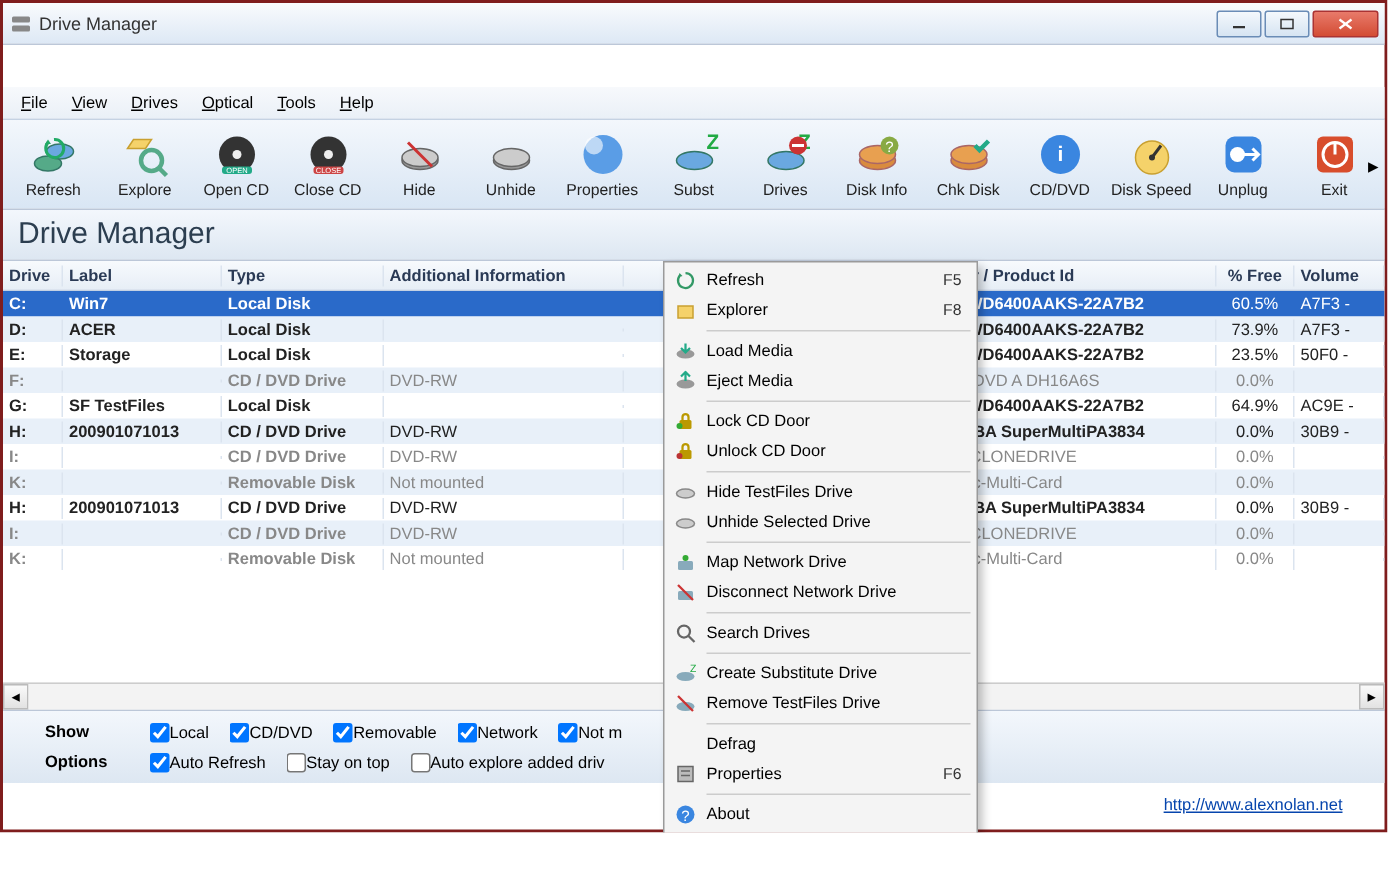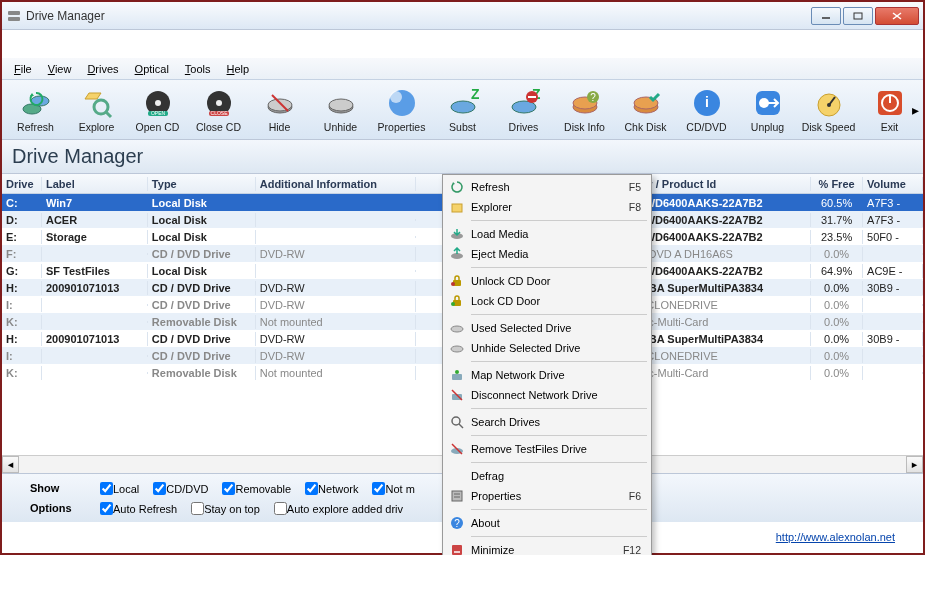--- a/index.html
+++ b/index.html
@@ -218,36 +218,36 @@
           <svg width="32" height="32">
             <circle cx="16" cy="16" r="13" fill="#3a86e0"></circle>
             <text x="16" y="20" fill="#fff" font-size="14" font-weight="bold" text-anchor="middle">i</text>
           </svg>
         </div>
         <div class="tlabel">CD/DVD</div>
       </div>
       <div class="tool">
         <div class="ticon">
           <svg width="32" height="32">
+            <circle cx="16" cy="18" r="11" fill="#f5d26a" stroke="#c9a030"></circle>
+            <circle cx="16" cy="18" r="2" fill="#333"></circle>
+            <line x1="16" y1="18" x2="22" y2="10" stroke="#333" stroke-width="2"></line>
+          </svg>
+        </div>
+        <div class="tlabel">Disk Speed</div>
+      </div>
+      <div class="tool">
+        <div class="ticon">
+          <svg width="32" height="32">
             <rect x="4" y="4" width="24" height="24" rx="6" fill="#3a86e0"></rect>
             <circle cx="12" cy="16" r="5" fill="#fff"></circle>
             <path d="M16 16 h10 M22 12 l4 4 -4 4" fill="none" stroke="#fff" stroke-width="2"></path>
           </svg>
         </div>
         <div class="tlabel">Unplug</div>
-      </div>
-      <div class="tool">
-        <div class="ticon">
-          <svg width="32" height="32">
-            <circle cx="16" cy="18" r="11" fill="#f5d26a" stroke="#c9a030"></circle>
-            <circle cx="16" cy="18" r="2" fill="#333"></circle>
-            <line x1="16" y1="18" x2="22" y2="10" stroke="#333" stroke-width="2"></line>
-          </svg>
-        </div>
-        <div class="tlabel">Disk Speed</div>
       </div>
       <div class="tool">
         <div class="ticon">
           <svg width="32" height="32">
             <rect x="4" y="4" width="24" height="24" rx="4" fill="#d84d2c"></rect>
             <circle cx="16" cy="16" r="8" fill="none" stroke="#fff" stroke-width="2"></circle>
             <line x1="16" y1="8" x2="16" y2="16" stroke="#fff" stroke-width="2"></line>
           </svg>
         </div>
         <div class="tlabel">Exit</div>
@@ -285,21 +285,21 @@
         </div>
         <div class="grow alt">
           <div class="cell c-drive" style="font-weight: bold;">D:</div>
           <div class="cell c-label" style="font-weight: bold;">ACER</div>
           <div class="cell c-type" style="font-weight: bold;">Local Disk</div>
           <div class="cell c-addl"></div>
           <div class="cell c-size">59.</div>
           <div class="cell c-used"></div>
           <div class="cell c-avail"></div>
           <div class="cell c-vendor" style="font-weight: bold;">WDC WD6400AAKS-22A7B2</div>
-          <div class="cell c-free">31.7%</div>
+          <div class="cell c-free">73.9%</div>
           <div class="cell c-vol">A7F3 -</div>
         </div>
         <div class="grow">
           <div class="cell c-drive" style="font-weight: bold;">E:</div>
           <div class="cell c-label" style="font-weight: bold;">Storage</div>
           <div class="cell c-type" style="font-weight: bold;">Local Disk</div>
           <div class="cell c-addl"></div>
           <div class="cell c-size">349.</div>
           <div class="cell c-used"></div>
           <div class="cell c-avail"></div>
@@ -494,43 +494,43 @@
           </svg>
         </span>
         <span>Eject Media</span>
       </div>
       <div class="csep"></div>
       <div class="citem">
         <span class="cicon">
           <svg width="14" height="14">
             <rect x="3" y="6" width="8" height="6" fill="#b90" rx="1"></rect>
             <path d="M5 6 v-2 a2 2 0 0 1 4 0 v2" fill="none" stroke="#b90" stroke-width="1.5"></path>
-            <circle cx="3" cy="10" r="2" fill="#b33"></circle>
-          </svg>
-        </span>
-        <span>Unlock CD Door</span>
+            <circle cx="3" cy="10" r="2" fill="#3a3"></circle>
+          </svg>
+        </span>
+        <span>Lock CD Door</span>
       </div>
       <div class="citem">
         <span class="cicon">
           <svg width="14" height="14">
             <rect x="3" y="6" width="8" height="6" fill="#b90" rx="1"></rect>
             <path d="M5 6 v-2 a2 2 0 0 1 4 0 v2" fill="none" stroke="#b90" stroke-width="1.5"></path>
-            <circle cx="3" cy="10" r="2" fill="#3a3"></circle>
-          </svg>
-        </span>
-        <span>Lock CD Door</span>
+            <circle cx="3" cy="10" r="2" fill="#b33"></circle>
+          </svg>
+        </span>
+        <span>Unlock CD Door</span>
       </div>
       <div class="csep"></div>
       <div class="citem">
         <span class="cicon">
           <svg width="14" height="14">
             <ellipse cx="7" cy="8" rx="6" ry="3" fill="#ccc" stroke="#888"></ellipse>
           </svg>
         </span>
-        <span>Used Selected Drive</span>
+        <span>Hide TestFiles Drive</span>
       </div>
       <div class="citem">
         <span class="cicon">
           <svg width="14" height="14">
             <ellipse cx="7" cy="8" rx="6" ry="3" fill="#ccc" stroke="#888"></ellipse>
           </svg>
         </span>
         <span>Unhide Selected Drive</span>
       </div>
       <div class="csep"></div>
@@ -556,20 +556,29 @@
       <div class="citem">
         <span class="cicon">
           <svg width="14" height="14">
             <circle cx="6" cy="6" r="4" fill="none" stroke="#666" stroke-width="1.5"></circle>
             <line x1="9" y1="9" x2="13" y2="13" stroke="#666" stroke-width="1.5"></line>
           </svg>
         </span>
         <span>Search Drives</span>
       </div>
       <div class="csep"></div>
+      <div class="citem">
+        <span class="cicon">
+          <svg width="14" height="14">
+            <ellipse cx="7" cy="9" rx="6" ry="3" fill="#8ab"></ellipse>
+            <text x="10" y="6" font-size="7" fill="#2a4">Z</text>
+          </svg>
+        </span>
+        <span>Create Substitute Drive</span>
+      </div>
       <div class="citem">
         <span class="cicon">
           <svg width="14" height="14">
             <ellipse cx="7" cy="9" rx="6" ry="3" fill="#8ab"></ellipse>
             <line x1="2" y1="2" x2="12" y2="12" stroke="#c33" stroke-width="1.5"></line>
           </svg>
         </span>
         <span>Remove TestFiles Drive</span>
       </div>
       <div class="csep"></div>

